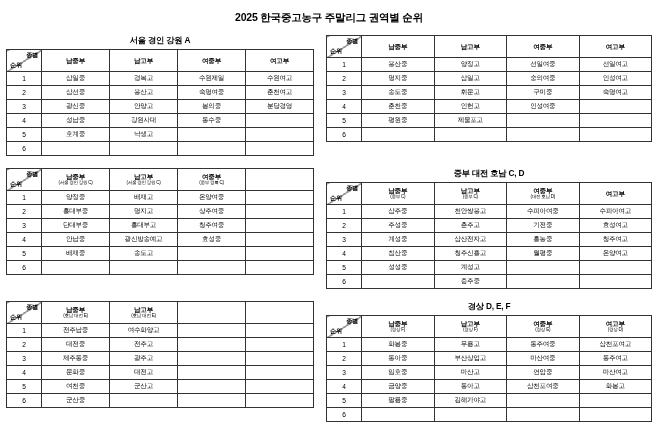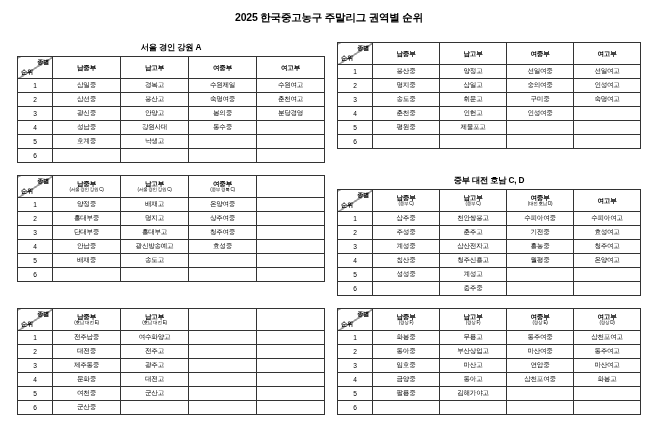--- a/index.html
+++ b/index.html
@@ -20,28 +20,28 @@
     height: 440px;
     box-sizing: border-box;
     padding: 0;
   }
   .page-title {
     text-align: center;
     font-size: 10.5px;
     font-weight: bold;
     letter-spacing: -0.2px;
     margin-top: 11px;
-    margin-bottom: 17px;
+    margin-bottom: 10px;
   }
   .grid {
     display: grid;
     grid-template-columns: 308px 1fr;
     column-gap: 12px;
     row-gap: 12px;
-    padding: 0 17px;
+    padding: 0 6px;
     box-sizing: border-box;
   }
   .block {
     display: block;
   }
   .block-title {
     text-align: center;
     font-size: 8.3px;
     font-weight: bold;
     margin-bottom: 3px;
@@ -457,20 +457,21 @@
           <td>군산중</td>
           <td></td>
           <td></td>
           <td></td>
         </tr>
       </tbody>
         </table>
     </div>
 
     <div class="block">
+      <div class="block-title">경상 D, E, F</div>
       <table class="rank">
         <tbody>
             <tr>
           <th class="corner rank-cell">
             <span class="tr">종별</span>
             <span class="bl">순위</span>
           </th>
           <th class="hdr-tall">
             <span class="hdr-main">남중부</span>
             <span class="hdr-sub">(경상 F)</span>

